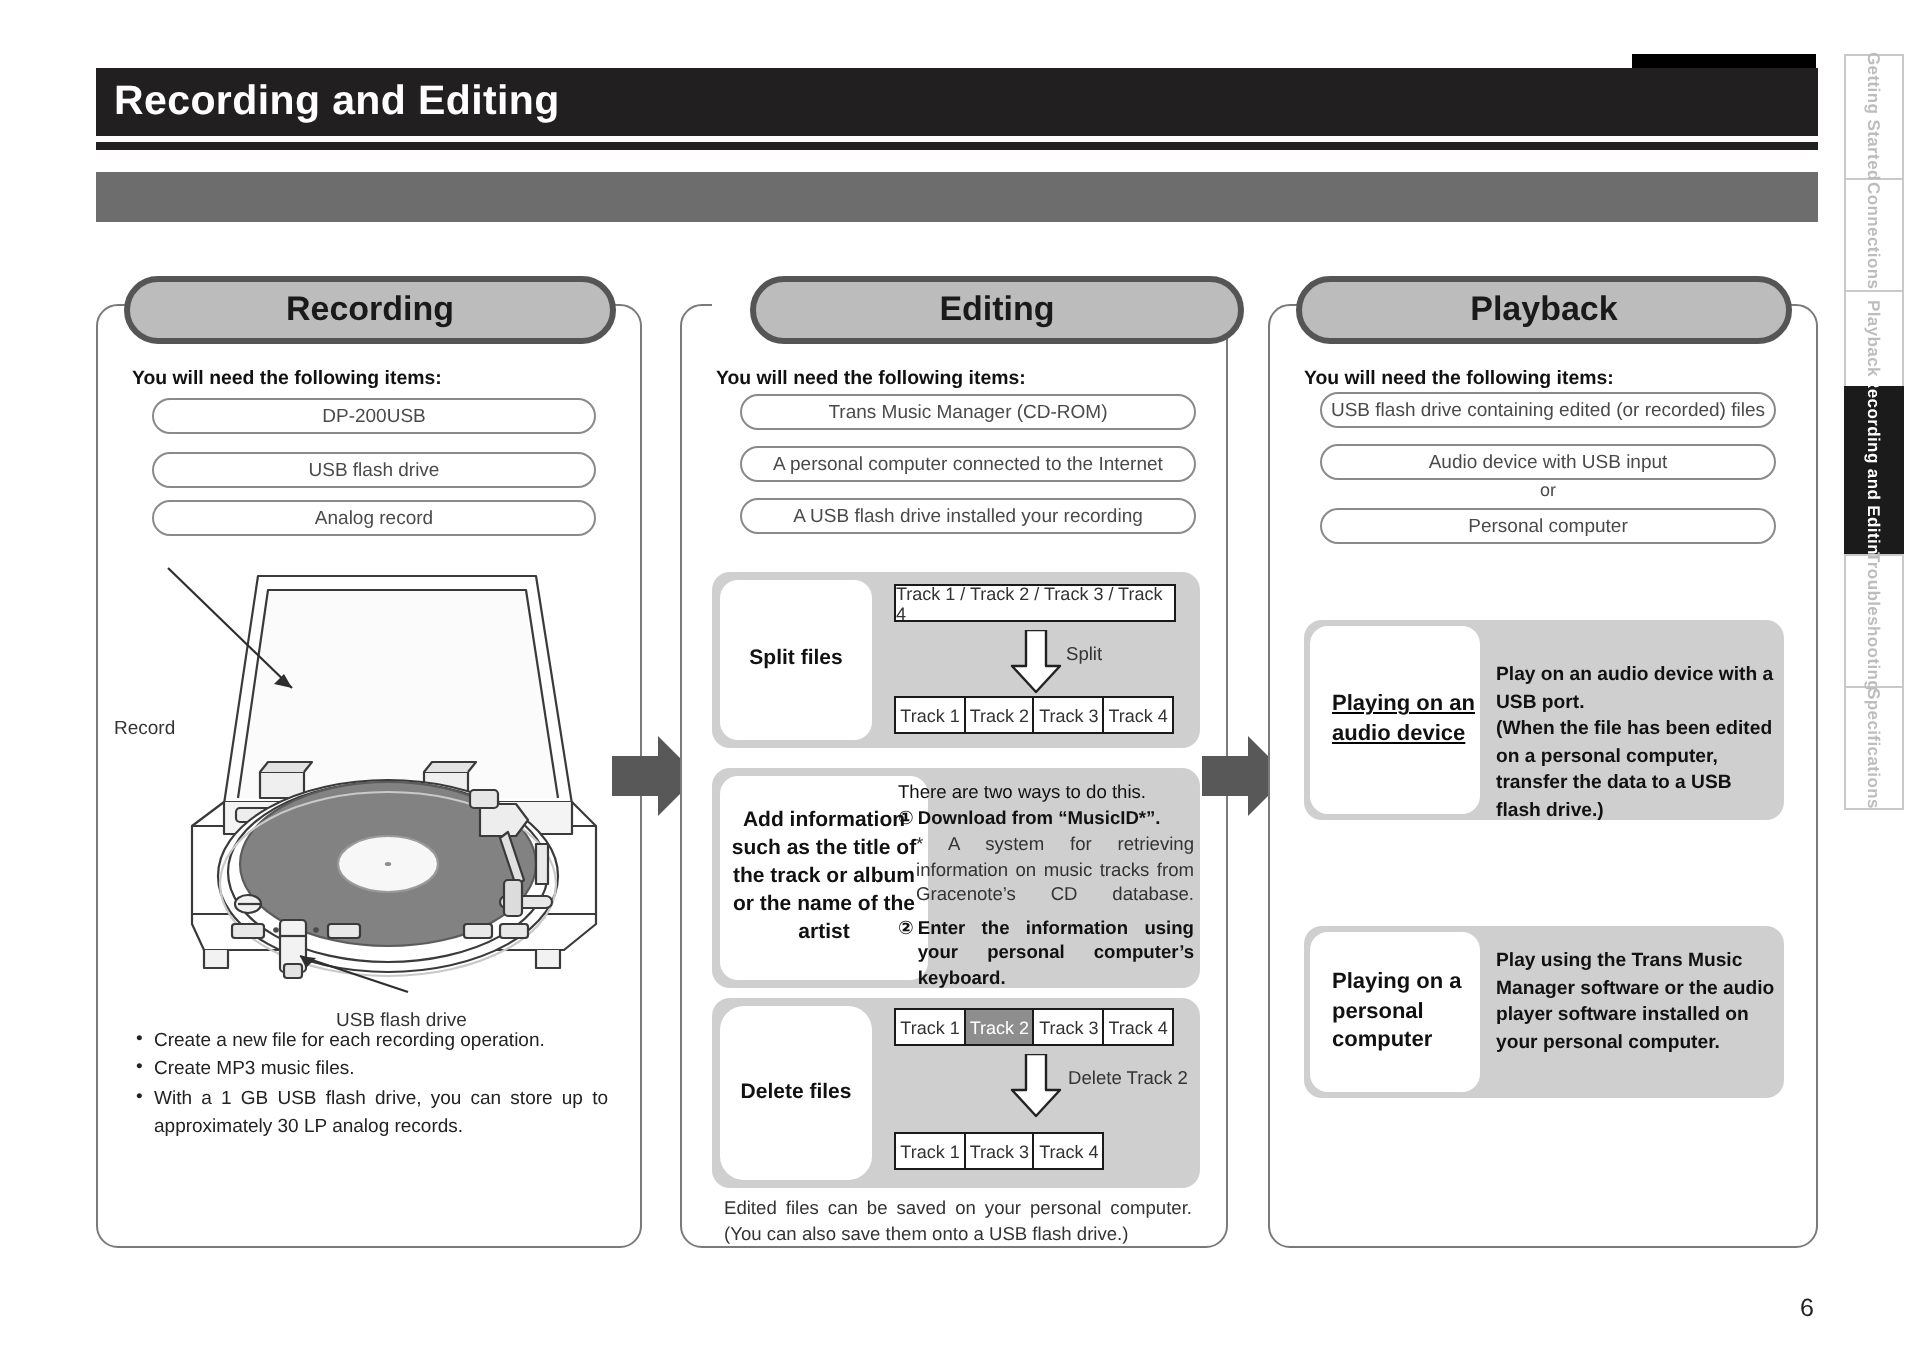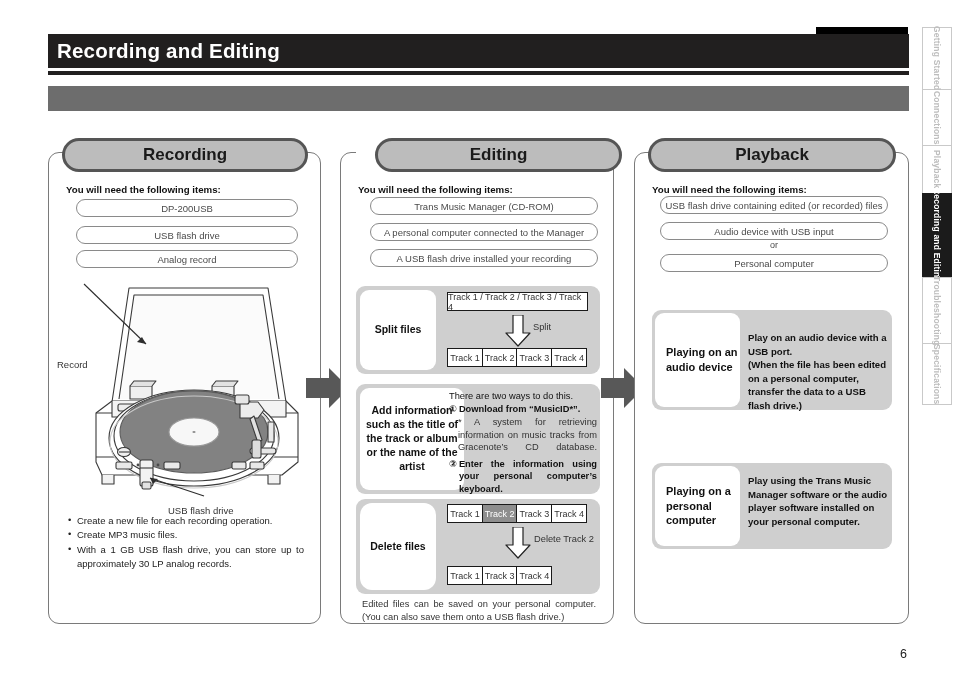--- a/index.html
+++ b/index.html
@@ -287,21 +287,21 @@
   <div class="pill-head" id="head-editing">
     <span class="t">Editing</span>
   </div>
 
   <div class="need-label" style="left:358px;top:184px;">You will need the following items:</div>
 
   <div class="item-pill" style="left:370px;top:197px;width:228px;">
     <span class="t">Trans Music Manager (CD-ROM)</span>
   </div>
   <div class="item-pill" style="left:370px;top:223px;width:228px;">
-    <span class="t">A personal computer connected to the Manager</span>
+    <span class="t">A personal computer connected to the Internet</span>
   </div>
   <div class="item-pill" style="left:370px;top:249px;width:228px;">
     <span class="t">A USB flash drive installed your recording</span>
   </div>
 
   <div class="grey-group" style="left:356px;top:286px;width:244px;height:88px;"></div>
   <div class="white-card" style="left:360px;top:290px;width:76px;height:80px;">
     <span class="t">Split files</span>
   </div>
   <div class="trk-row" style="left:447px;top:292px;width:141px;">
@@ -374,21 +374,21 @@
   </div>
   <div class="item-pill" style="left:660px;top:196px;width:228px;">
     <span class="t">USB flash drive containing edited (or recorded) files</span>
   </div>
   <div class="or-text" style="left:660px;top:240px;width:228px;">or</div>
   <div class="item-pill" style="left:660px;top:254px;width:228px;">
     <span class="t">Personal computer</span>
   </div>
 
   <div class="pb-group" style="left:652px;top:310px;width:240px;height:100px;"></div>
-  <div class="pb-white" style="left:655px;top:313px;width:85px;height:94px;">
+  <div class="pb-white" style="left:655px;top:313px;width:85px;height:94px;text-decoration:underline;">
     <span class="t">Playing on an audio device</span>
   </div>
   <div class="pb-body" style="left:748px;top:331px;width:140px;white-space:pre-line;">Play on an audio device with a USB port.
 (When the file has been edited on a personal computer, transfer the data to a USB flash drive.)</div>
 
   <div class="pb-group" style="left:652px;top:463px;width:240px;height:86px;"></div>
   <div class="pb-white" style="left:655px;top:466px;width:85px;height:80px;">
     <span class="t">Playing on a personal computer</span>
   </div>
   <div class="pb-body" style="left:748px;top:474px;width:140px;">Play using the Trans Music Manager software or the audio player software installed on your personal computer.</div>

